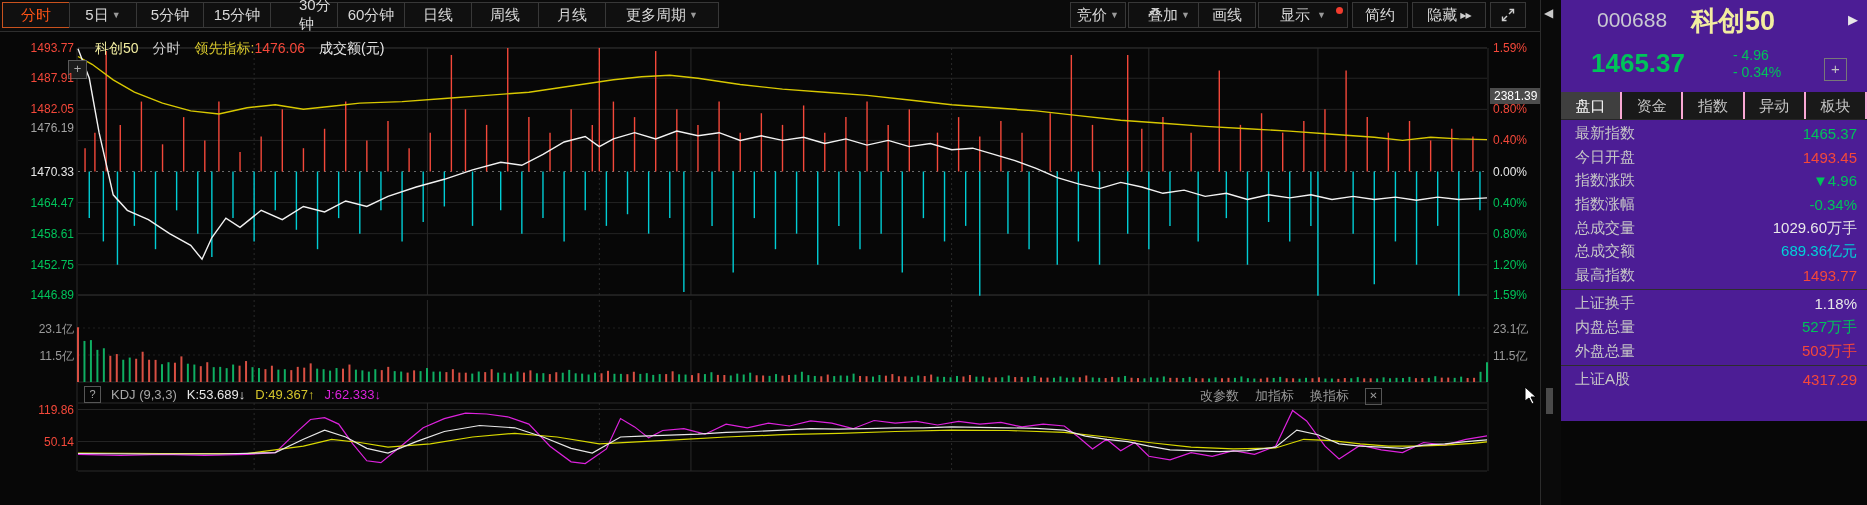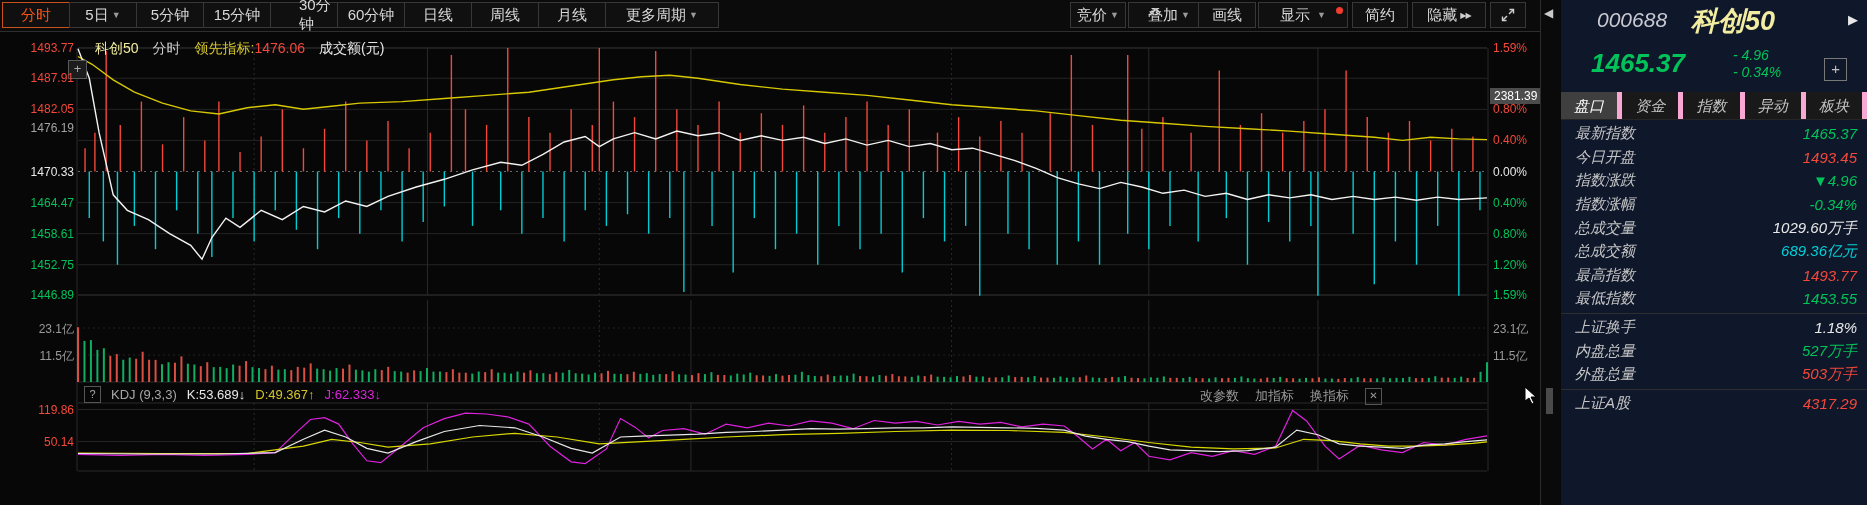--- a/index.html
+++ b/index.html
@@ -27,30 +27,30 @@
   #kdj-links{position:absolute;left:1200px;top:387px;display:flex;align-items:center;gap:16px;font-size:13px;color:#9a9a9a;}
   .xbox{width:15px;height:15px;border:1px solid #565656;color:#9a9a9a;font-size:10px;text-align:center;line-height:14px;}
   #time-axis{position:absolute;left:0;top:478px;width:1540px;height:24px;font-size:13px;color:#c8c8c8;}
   .tlbl{position:absolute;top:2px;}
   .tlbl.boxed{background:#3d3d3d;color:#fff;padding:1px 22px;top:0;}
   
   #vdiv{position:absolute;left:1540px;top:0;width:20px;height:505px;background:#0a0a0a;border-left:1px solid #2c2c2c;}
   #vdiv-arrow{position:absolute;left:3px;top:6px;color:#c8c8c8;font-size:12px;}
   #vdiv-thumb{position:absolute;left:5px;top:388px;width:7px;height:26px;background:#4a4a4a;}
   
-  #panel{position:absolute;left:1561px;top:0;width:306px;height:505px;background:#0f172a;font-style:italic;}
+  #panel{position:absolute;left:1561px;top:0;width:306px;height:421px;background:#4c1d95;}
   #p-code{position:absolute;left:36px;top:8px;font-size:21px;color:#c9c9d2;}
   #p-name{position:absolute;left:130px;top:3px;font-size:27px;font-weight:bold;}
   #p-arrow{position:absolute;left:287px;top:12px;color:#e8e8e8;font-size:13px;}
   #p-price{position:absolute;left:30px;top:48px;font-size:26px;font-weight:bold;}
   #p-chg{position:absolute;left:172px;top:47px;font-size:14px;line-height:17px;}
   #p-plus{position:absolute;left:263px;top:58px;width:21px;height:21px;border:1px solid #787878;color:#c0c0c0;
           font-size:15px;text-align:center;line-height:20px;}
   #p-tabs{position:absolute;left:0;top:92px;width:306px;height:27px;display:flex;background:#101010;border-bottom:1px solid #262626;}
-  .ptab{flex:1;text-align:center;font-size:15px;line-height:27px;color:#c4c4c4;background:#191919;border-right:5px solid #f9a8d4;box-sizing:border-box;}
+  .ptab{flex:1;text-align:center;font-size:15px;line-height:27px;color:#c4c4c4;background:#191919;border-right:2px solid #f9a8d4;box-sizing:border-box;}
   .ptab.active{background:#3f3f3f;color:#fff;}
   #p-rows{position:absolute;left:0;top:122px;width:306px;}
   .prow{height:23.6px;display:flex;justify-content:space-between;align-items:center;padding:0 10px 0 14px;font-size:15px;}
   .prow .lab{color:#c6c6c6;}
   .pdivider{height:0;border-top:1px solid #2e2e2e;margin:2px 0;}
   
   #cursor{position:absolute;left:1524px;top:386px;}
 </style>
 </head>
 <body>
@@ -633,24 +633,20 @@
           <span style="color: rgb(232, 232, 232);">1029.60万手</span>
         </div>
         <div class="prow">
           <span class="lab">总成交额</span>
           <span style="color: rgb(0, 210, 216);">689.36亿元</span>
         </div>
         <div class="prow">
           <span class="lab">最高指数</span>
           <span style="color: rgb(244, 72, 58);">1493.77</span>
         </div>
-        <div class="prow">
-          <span class="lab">最低指数</span>
-          <span style="color: rgb(0, 195, 90);">1453.55</span>
-        </div>
         <div class="pdivider"></div>
         <div class="prow">
           <span class="lab">上证换手</span>
           <span style="color: rgb(232, 232, 232);">1.18%</span>
         </div>
         <div class="prow">
           <span class="lab">内盘总量</span>
           <span style="color: rgb(0, 195, 90);">527万手</span>
         </div>
         <div class="prow">

